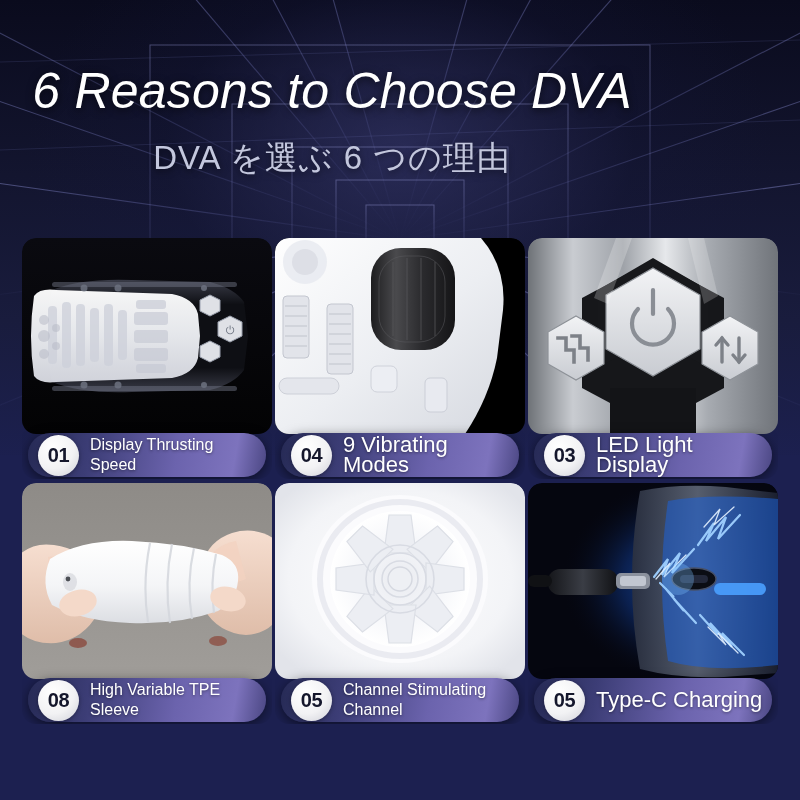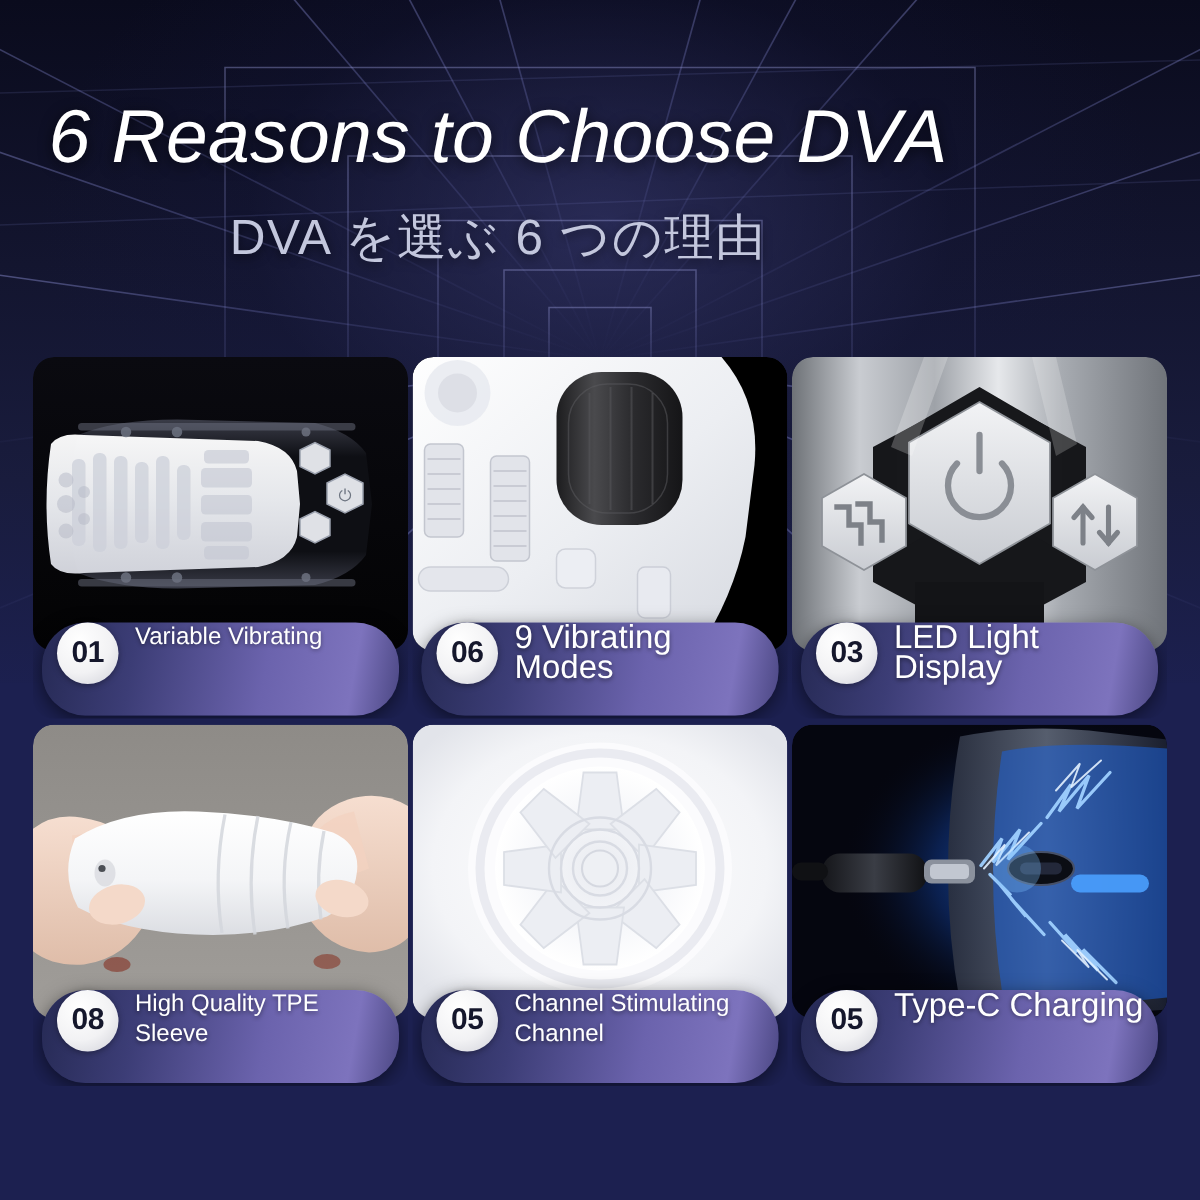--- a/index.html
+++ b/index.html
@@ -70,26 +70,26 @@
     height:196px;
     border-radius:14px;
     overflow:hidden;
   }
   .photo-svg { display:block; width:250px; height:196px; }
 
   
   .card-label {
     position:absolute;
     left:6px; right:6px; bottom:2px;
-    height:62px;
+    height:44px;
     border-radius:29px;
     background:linear-gradient(100deg,#262a55 0%, #3c3d76 26%, #6b63ad 62%, #7d73bd 86%, #4a4682 100%);
     box-shadow:0 3px 12px rgba(0,0,0,.5);
     display:flex;
-    align-items:flex-start;
+    align-items:center;
     padding-left:10px;
     z-index:3;
   }
   .card-label.one-line { }
   .badge {
     flex:0 0 auto;
     width:41px; height:41px;
     border-radius:50%;
     background:radial-gradient(circle at 36% 30%, #ffffff 0%, #f2f2f4 55%, #cfd0d8 100%);
     color:#15172c;
@@ -236,21 +236,22 @@
           <circle cx="182" cy="50" r="3"></circle>
             <circle cx="182" cy="147" r="3"></circle>
         </g>
         <rect x="30" y="44" width="185" height="5" rx="2.5" fill="#6b7080" opacity=".5"></rect>
         <rect x="30" y="148" width="185" height="5" rx="2.5" fill="#6b7080" opacity=".5"></rect>
       </svg>
     </div>
     <div class="card-label">
       <div class="badge">01</div>
       <div class="label-text two">
-        <div>Variable Vibrating</div>
+        <div>Display Thrusting</div>
+        <div>Speed</div>
       </div>
     </div>
   </div>
 
   <div class="card">
     <div class="card-photo">
       <svg class="photo-svg" viewBox="0 0 250 196">
         <defs>
           <linearGradient id="c2white" x1="0" y1="0" x2="1" y2="1">
             <stop offset="0%" stop-color="#ffffff"></stop>
@@ -296,21 +297,21 @@
         </g>
 
         <rect x="96" y="128" width="26" height="26" rx="6" fill="#eceef3" stroke="#cfd2da"></rect>
         <rect x="150" y="140" width="22" height="34" rx="5" fill="#e8eaf0" stroke="#cbced7"></rect>
         <rect x="4" y="140" width="60" height="16" rx="8" fill="#e4e6ec" stroke="#cdd0d8"></rect>
         <circle cx="30" cy="24" r="22" fill="#e8eaf0" opacity=".85"></circle>
         <circle cx="30" cy="24" r="13" fill="#dddfe6"></circle>
       </svg>
     </div>
     <div class="card-label one-line">
-      <div class="badge">06</div>
+      <div class="badge">04</div>
       <div class="label-text">9 Vibrating Modes</div>
     </div>
   </div>
 
   <div class="card">
     <div class="card-photo">
       <svg class="photo-svg" viewBox="0 0 250 196">
         <defs>
           <linearGradient id="c3metal" x1="0" y1="0" x2="1" y2="0">
             <stop offset="0%" stop-color="#6e7277"></stop>
@@ -403,21 +404,21 @@
         <ellipse cx="56" cy="120" rx="19" ry="13" fill="#f4d9c9" transform="rotate(-14 56 120)"></ellipse>
         <ellipse cx="206" cy="116" rx="18" ry="12" fill="#f4d9c9" transform="rotate(14 206 116)"></ellipse>
 
         <ellipse cx="56" cy="160" rx="9" ry="5" fill="#8a4438" opacity=".75"></ellipse>
         <ellipse cx="196" cy="158" rx="9" ry="5" fill="#8a4438" opacity=".7"></ellipse>
       </svg>
     </div>
     <div class="card-label">
       <div class="badge">08</div>
       <div class="label-text two">
-        <div>High Quality TPE</div>
+        <div>High Variable TPE</div>
         <div>Sleeve</div>
       </div>
     </div>
   </div>
 
   <div class="card">
     <div class="card-photo">
       <svg class="photo-svg" viewBox="0 0 250 196">
         <defs>
           <radialGradient id="c5bg" cx="50%" cy="48%" r="62%">

